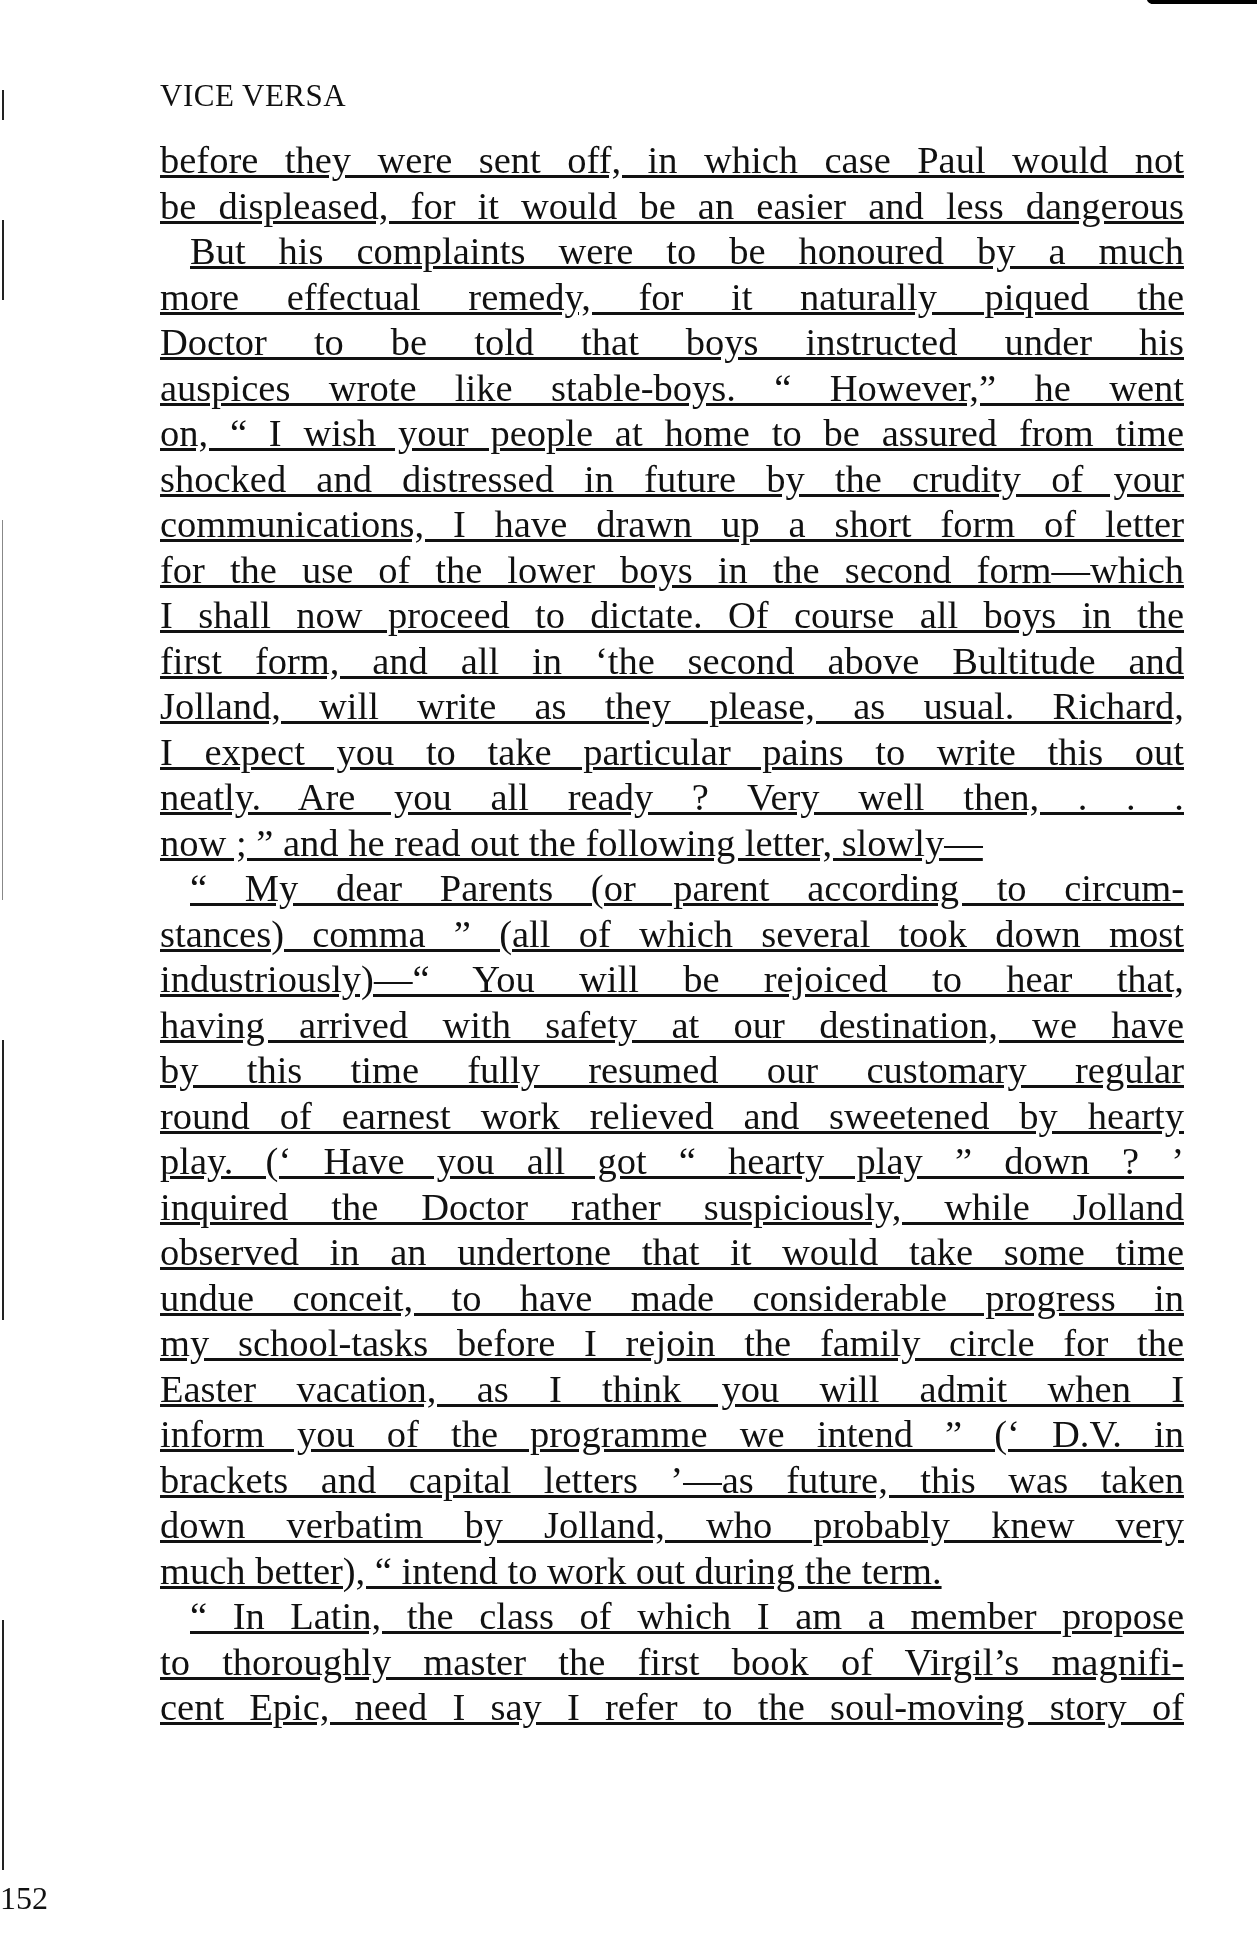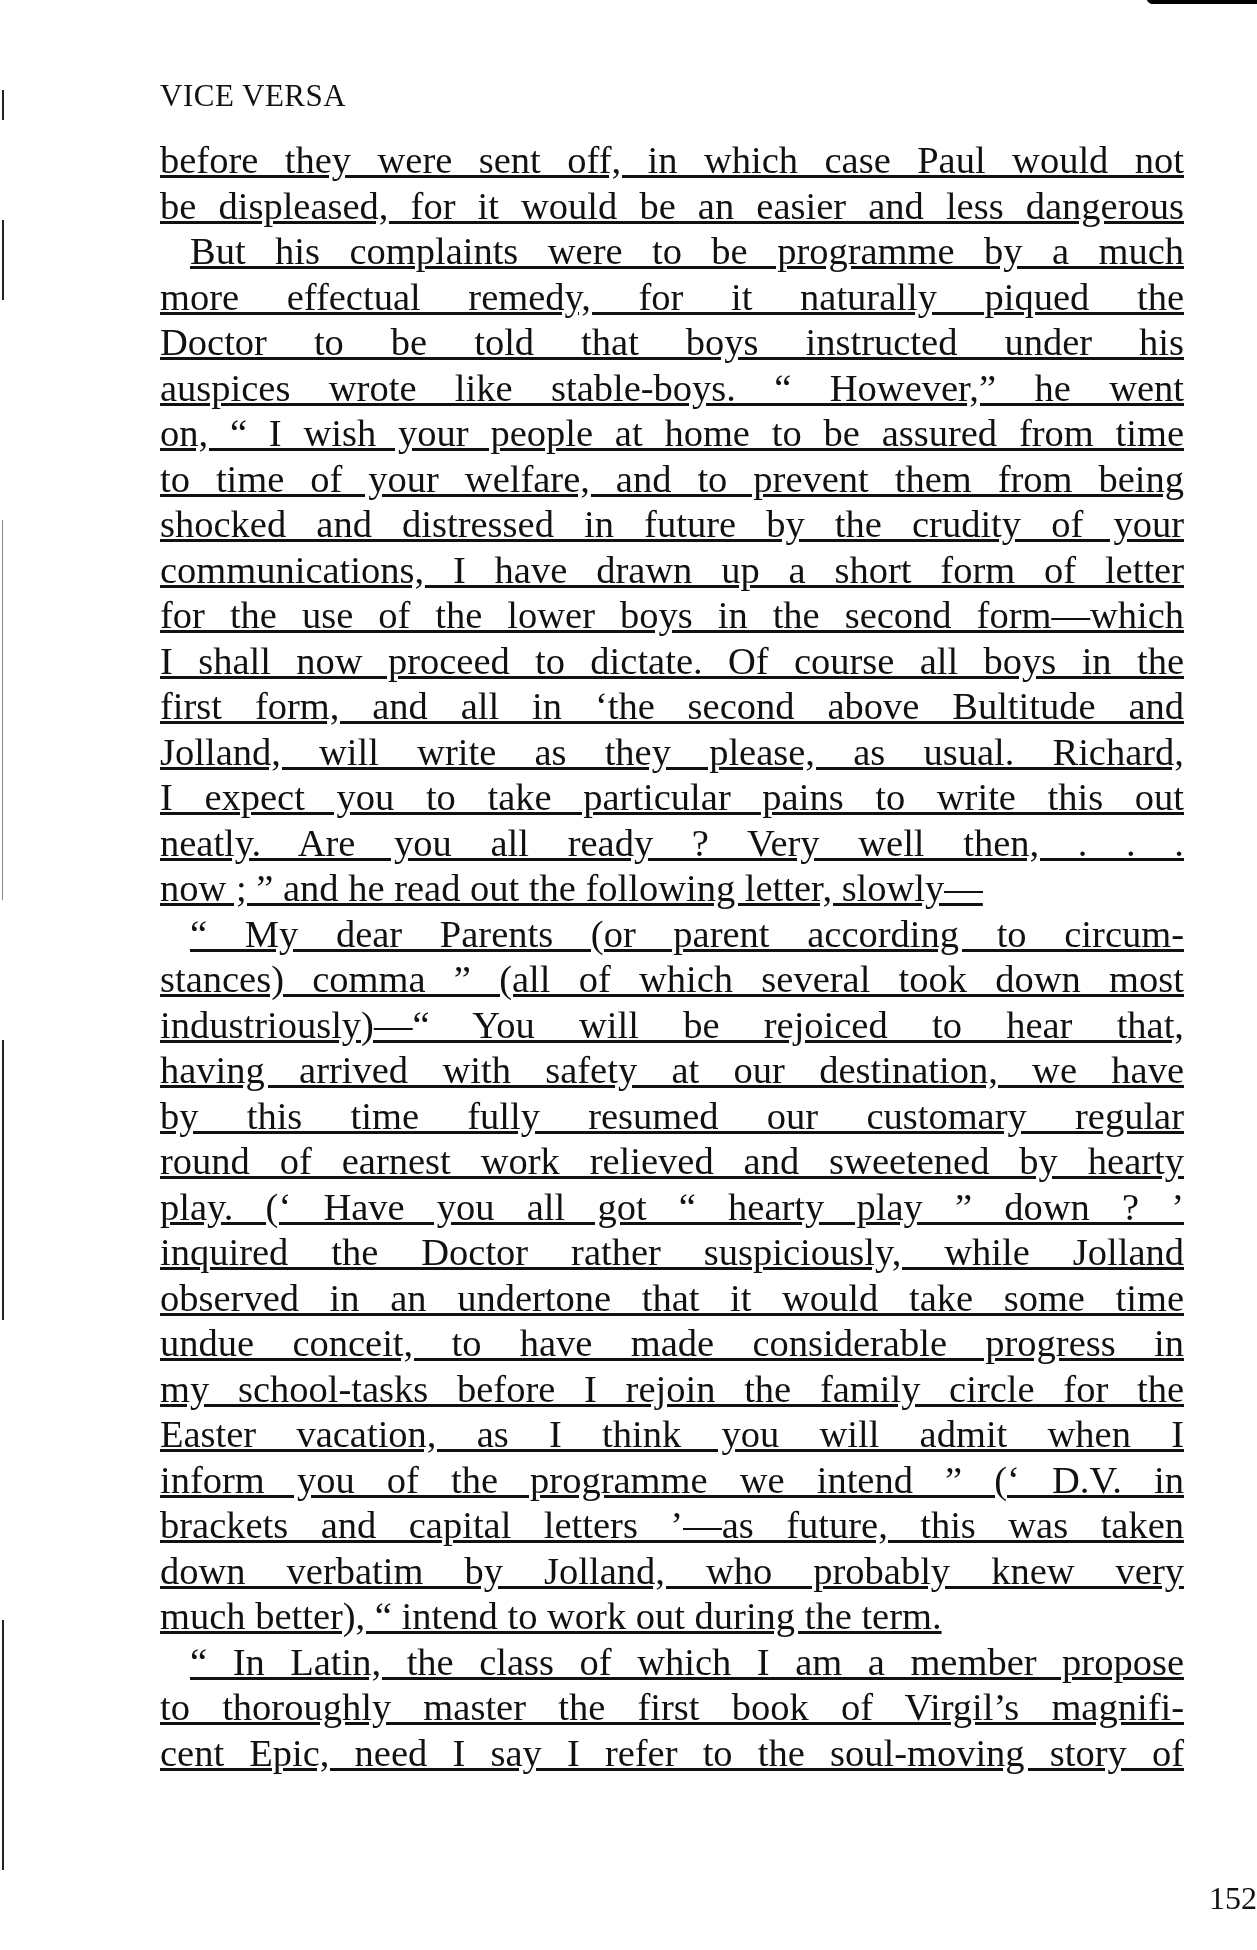--- a/index.html
+++ b/index.html
@@ -9,45 +9,44 @@
             background: linear-gradient(to bottom, #000 0 4px, transparent 4px);
             border-bottom-left-radius: 100px 14px; }
   .margin-mark { position: absolute; left: 2px; width: 2px; background: #222; }
   .running-head { position: absolute; left: 160px; top: 78px; font-size: 31px;
                   letter-spacing: 0.5px; margin: 0; font-weight: normal; }
   .body-text { position: absolute; left: 160px; top: 138px; width: 1024px; margin: 0;
                font-size: 38.5px; line-height: 45.5px; text-align: justify; text-decoration: underline; }
   .line { display: block; text-align: justify; text-align-last: justify; white-space: nowrap; height: 45.5px; }
   .line.last { text-align-last: left; }
   .line.indent { padding-left: 30px; }
-  .page-number { position: absolute; left: 0; width: 1257px; text-align: right;
+  .page-number { position: absolute; left: 0; width: 1257px; text-align: left;
                  top: 1880px; font-size: 32px; margin: 0; }
   i { font-style: italic; }
 </style>
 </head>
 <body>
 
 <div class="corner"></div>
 <div class="margin-mark" style="top:90px;height:30px"></div>
 <div class="margin-mark" style="top:220px;height:80px"></div>
 <div class="margin-mark" style="top:520px;height:380px;width:1px;background:#888"></div>
 <div class="margin-mark" style="top:1040px;height:280px"></div>
 <div class="margin-mark" style="top:1620px;height:250px"></div>
 
 <h1 class="running-head">VICE VERSA</h1>
 
 <div class="body-text" id="body-text">
     <span class="line">before they were sent off, in which case Paul would not</span>
     <span class="line">be displeased, for it would be an easier and less dangerous</span>
-    <span class="line indent">But his complaints were to be programme by a much</span>
+    <span class="line indent">But his complaints were to be honoured by a much</span>
     <span class="line">more effectual remedy, for it naturally piqued the</span>
     <span class="line">Doctor to be told that boys instructed under his</span>
     <span class="line">auspices wrote like stable-boys. “ However,” he went</span>
     <span class="line">on, “ I wish your people at home to be assured from time</span>
-    <span class="line">to time of your welfare, and to prevent them from being</span>
     <span class="line">shocked and distressed in future by the crudity of your</span>
     <span class="line">communications, I have drawn up a short form of letter</span>
     <span class="line">for the use of the lower boys in the second form—which</span>
     <span class="line">I shall now proceed to dictate.  Of course all boys in the</span>
     <span class="line">first form, and all in ‘the second above Bultitude and</span>
     <span class="line">Jolland, will write as they please, as usual.  Richard,</span>
     <span class="line">I expect you to take particular pains to write this out</span>
     <span class="line">neatly.  Are you all ready ?  Very well then, . . .</span>
     <span class="line last">now ; ” and he read out the following letter, slowly—</span>
     <span class="line indent">“ My dear Parents (or parent according to circum-</span>

